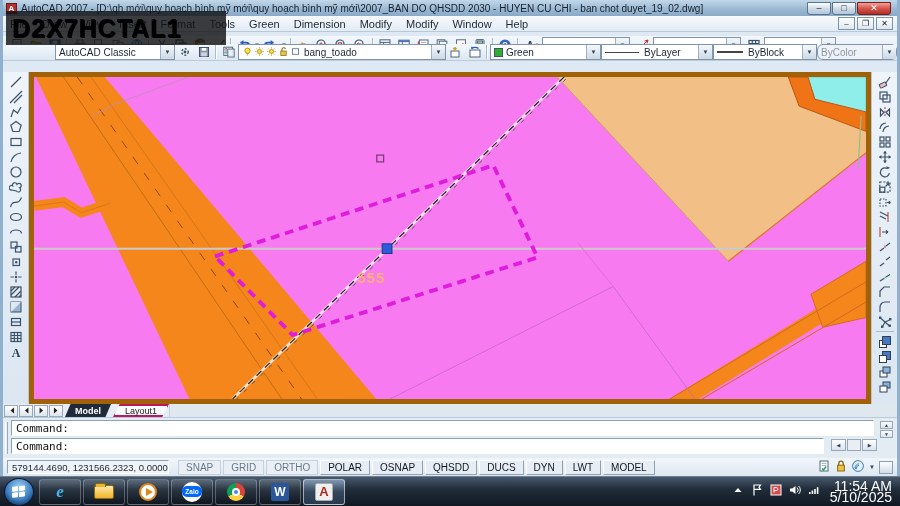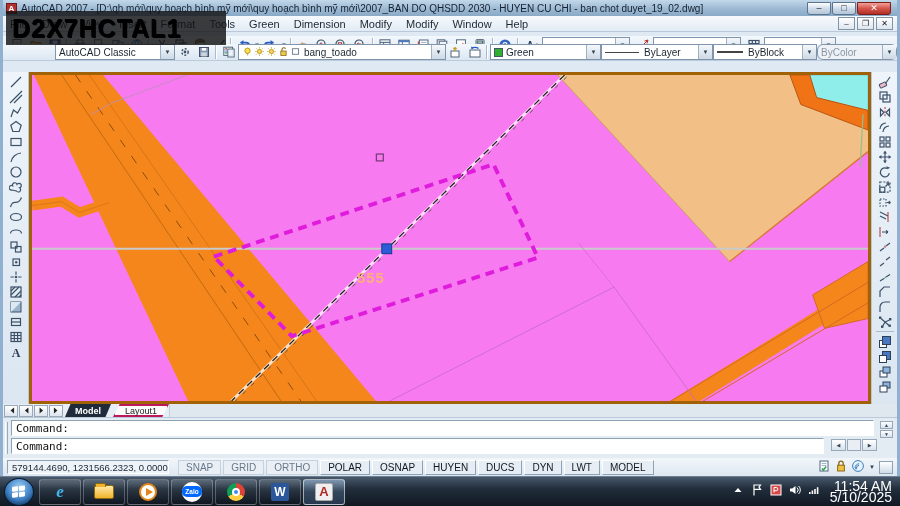--- a/index.html
+++ b/index.html
@@ -53,21 +53,21 @@
   .lineglyph{display:inline-block;width:34px;height:1px;background:#444;margin-right:2px;}
   .sw{width:9px;height:9px;border:1px solid #456;background:#2faf2f;flex:0 0 auto;}
   
   .main{position:absolute;left:0;top:72px;right:0;height:332px;background:#e4edf6;}
   .palette{position:absolute;top:0;bottom:0;width:26px;background:linear-gradient(#eef4fa,#dbe6f1);
     display:flex;flex-direction:column;align-items:center;padding-top:2px;}
   .palette.left{left:0;border-right:1px solid #b8c8d8;}
   .palette.right{right:0;border-left:1px solid #b8c8d8;}
   .palbtn{width:20px;height:15px;display:flex;align-items:center;justify-content:center;border:1px solid transparent;}
   .palsep{width:18px;height:1px;background:#aabccc;margin:2px 0;}
-  .viewport{position:absolute;left:26px;right:26px;top:0;bottom:0;border:3px solid #a16207;background:#f87af0;}
+  .viewport{position:absolute;left:26px;right:26px;top:0;bottom:0;border:5px solid #a16207;background:#f87af0;}
   .viewport svg{width:100%;height:100%;display:block;}
   
   .tabrow{position:absolute;left:0;right:0;top:404px;height:14px;background:#e7edf4;
     border-bottom:1px solid #b9c9d9;display:flex;align-items:center;font-size:9px;}
   .navbtn{width:14px;height:12px;border:1px solid #98a8b8;background:linear-gradient(#fff,#dce5ee);
     display:flex;align-items:center;justify-content:center;margin-left:1px;}
   .navbtn svg{width:9px;height:9px;}
   .tab{height:13px;display:flex;align-items:center;padding:0 10px;margin-left:2px;
     clip-path:polygon(12% 0,100% 0,88% 100%,0 100%);}
   .tab.active{background:#1f2b3a;color:#fff;font-weight:bold;}
@@ -804,21 +804,21 @@
   </div>
 
   <div class="status">
     <div class="coords">579144.4690, 1231566.2323, 0.0000</div>
     <div id="toggles" style="display:flex;">
         <div class="toggle off">SNAP</div>
         <div class="toggle off">GRID</div>
         <div class="toggle off">ORTHO</div>
         <div class="toggle on">POLAR</div>
         <div class="toggle on">OSNAP</div>
-        <div class="toggle on">HUYEN</div>
+        <div class="toggle on">QHSDD</div>
         <div class="toggle on">DUCS</div>
         <div class="toggle on">DYN</div>
         <div class="toggle on">LWT</div>
         <div class="toggle on">MODEL</div>
       </div>
     <div class="stray" id="status-tray">
         <span><svg class="strayic" viewBox="0 0 14 14">
             <rect x="3" y="2" width="8" height="10" fill="#fff" stroke="#51667b"></rect>
             <path d="M4.6 4.4h4.8M4.6 6.4h4.8" stroke="#9ab0c4"></path>
             <path d="M5 9.4l1.4 1.6 2.8-3.4" fill="none" stroke="#2ca050" stroke-width="1.5"></path>

